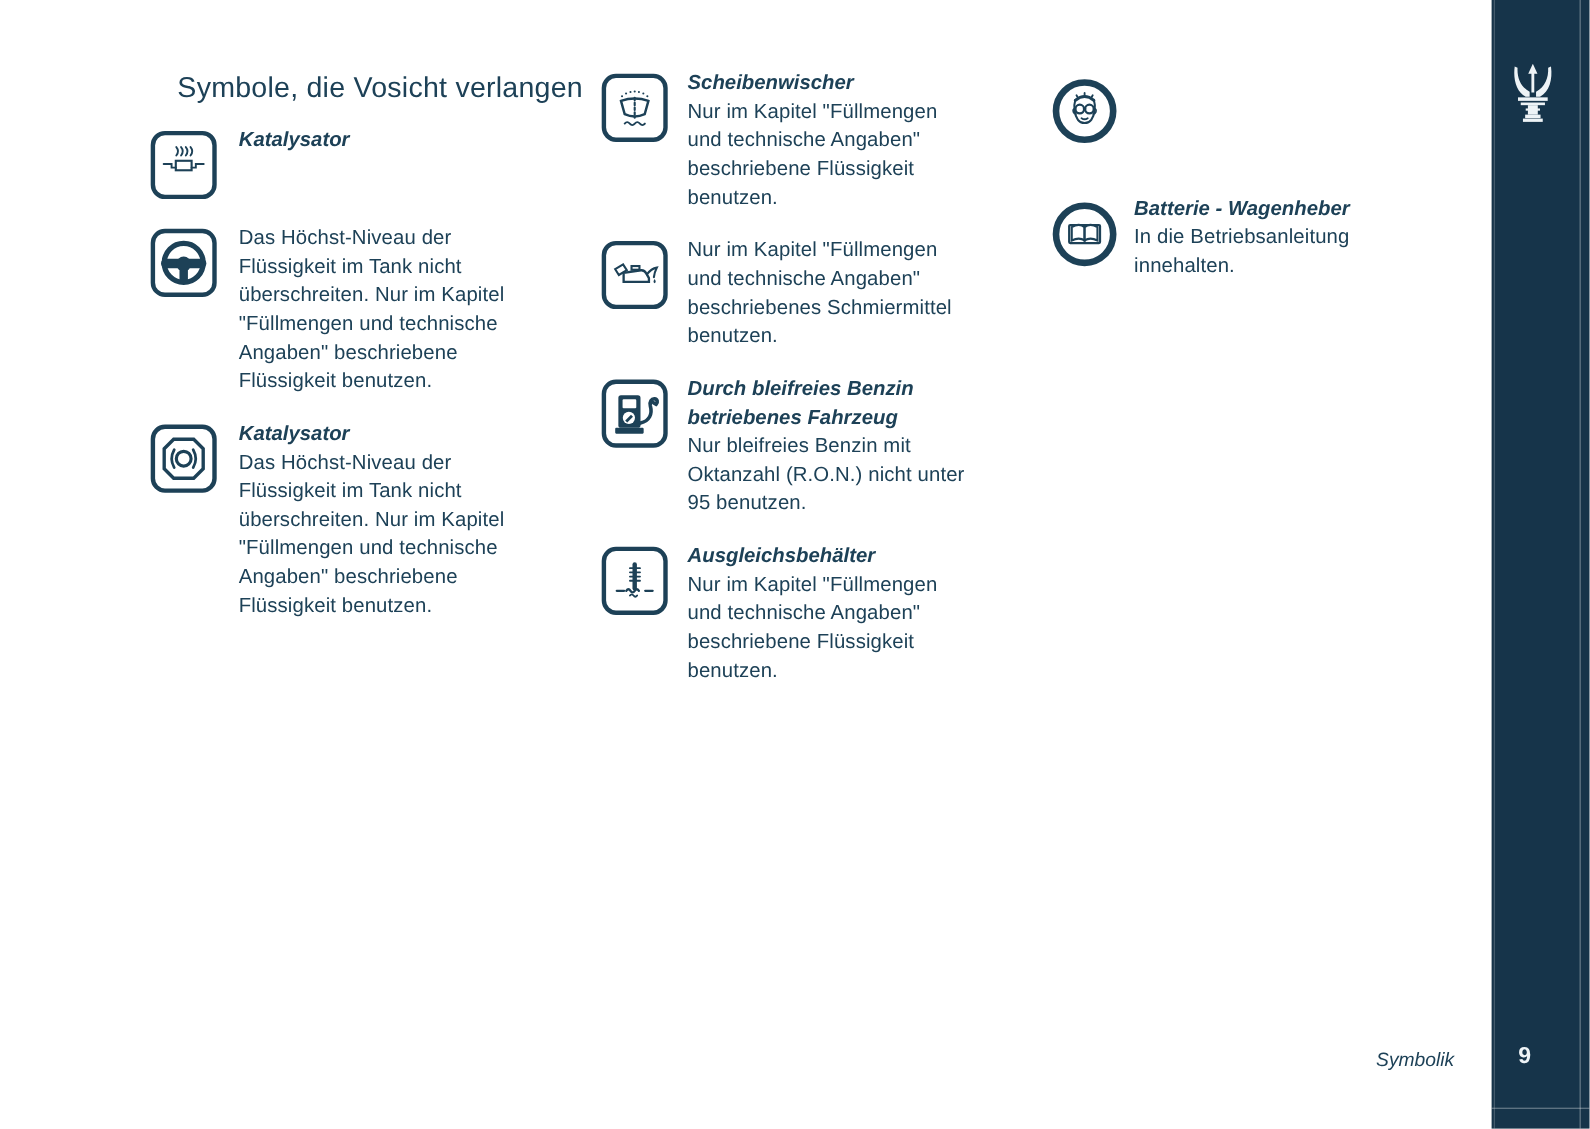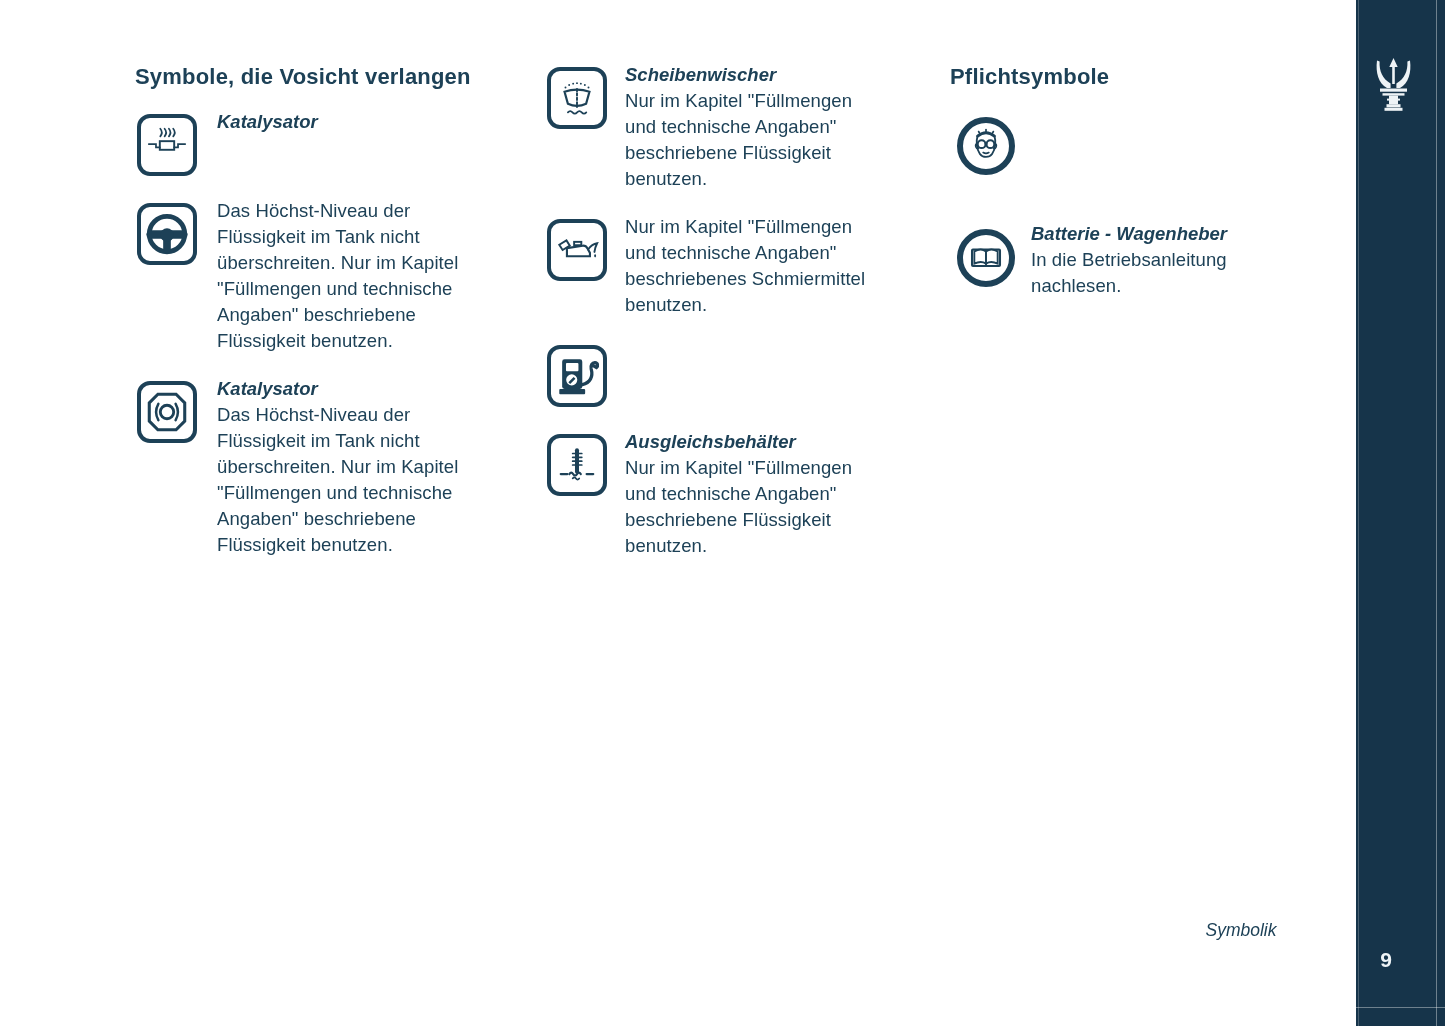--- a/index.html
+++ b/index.html
@@ -5,21 +5,21 @@
   html,body { margin:0; padding:0; }
   body {
     width:1445px; height:1026px; position:relative; overflow:hidden;
     background:#ffffff; color:#1d4157;
     font-family:"Liberation Sans", sans-serif;
   }
   .col { position:absolute; }
   .col1 { left:135px; top:64px; width:395px; }
   .col2 { left:547px; top:62px; width:395px; }
   .col3 { left:950px; top:64px; width:350px; }
-  h1 { font-size:22px; font-weight:bold; margin:0 0 19px 0; letter-spacing:0.2px; }
+  h1 { font-size:26px; font-weight:normal; margin:0 0 19px 0; letter-spacing:0.2px;text-align:right; }
   .entry { display:flex; margin-bottom:22px; }
   .col3 .entry.gap-lg { margin-bottom:46px; }
   .sq {
     width:60px; height:62px; border:4.5px solid currentColor; border-radius:13px;
     box-sizing:border-box; flex:none; margin-top:5px;
     display:flex; align-items:center; justify-content:center;
   }
   .col1 .sq { margin-left:2px; margin-right:20px; }
   .col2 .sq { margin-right:18px; }
   .circ {
@@ -33,21 +33,21 @@
   svg .s { stroke:currentColor; fill:none; stroke-linecap:round; }
   svg .f { fill:currentColor; stroke:none; }
   .sidebar { position:absolute; left:1356px; top:0; width:89px; height:1026px; background:#16344a; }
   .hair-v { position:absolute; top:0; bottom:0; width:1px; background:rgba(255,255,255,0.38); }
   .hair-v.left { left:2px; background:rgba(255,255,255,0.22); }
   .hair-v.right { left:80px; }
   .hair-h { position:absolute; left:0; right:0; top:1007px; height:1px; background:rgba(255,255,255,0.38); }
   .trident { position:absolute; left:15px; top:58px; }
   .pagenum { position:absolute; left:6px; top:948px; width:48px; text-align:center;
              color:#eef3f6; font-size:21px; font-weight:bold; }
-  .footer-label { position:absolute; left:1160px; top:920px; width:162px; text-align:center;
+  .footer-label { position:absolute; left:1160px; top:953px; width:162px; text-align:right;
                   font-size:17.5px; font-style:italic; color:#1d4157; }
 </style>
 </head>
 <body>
 
 <section class="col col1">
   <h1>Symbole, die Vosicht verlangen</h1>
 
   <div class="entry">
     <div class="sq">
@@ -153,20 +153,27 @@
     <div class="sq">
       <svg width="46" height="46" viewBox="0 0 48 48">
         <rect class="f" x="8.5" y="6.5" width="21" height="31" rx="2.5"></rect>
         <rect x="12.5" y="10.5" width="13" height="8.5" rx="1" fill="#ffffff"></rect>
         <circle cx="18.5" cy="28" r="5.8" fill="#ffffff"></circle>
         <path class="f" d="M15 30.5 l5.5 -5.5 l1.9 1.9 l-5.5 5.5 Z"></path>
         <rect class="f" x="5.5" y="37.5" width="27" height="5.5" rx="1"></rect>
         <path class="s" stroke-width="3.4" d="M29.5 33 C38 31 41 24.5 38.8 16.5 C38 12.8 39.8 9.8 42.8 10 C45.6 10.2 46.3 13.4 44.3 15.2 L41.8 13.6"></path>
       </svg>
     </div>
+    <div class="etext">
+      <div class="etitle">Durch bleifreies Benzin
+betriebenes Fahrzeug</div>
+      <div class="ebody">Nur bleifreies Benzin mit
+Oktanzahl (R.O.N.) nicht unter
+95 benutzen.</div>
+    </div>
   </div>
 
   <div class="entry">
     <div class="sq">
       <svg width="46" height="46" viewBox="0 0 48 48">
         <line class="s" stroke-width="4.2" x1="24" y1="8.5" x2="24" y2="31"></line>
         <line class="s" stroke-width="1.8" x1="19.5" y1="12" x2="29" y2="12"></line>
         <line class="s" stroke-width="1.8" x1="19.5" y1="16" x2="29" y2="16"></line>
         <line class="s" stroke-width="1.8" x1="19.5" y1="20" x2="29" y2="20"></line>
         <line class="s" stroke-width="1.8" x1="19.5" y1="24" x2="29" y2="24"></line>
@@ -180,21 +187,20 @@
       <div class="etitle">Ausgleichsbehälter</div>
       <div class="ebody">Nur im Kapitel "Füllmengen
 und technische Angaben"
 beschriebene Flüssigkeit
 benutzen.</div>
     </div>
   </div>
 </section>
 
 <section class="col col3">
-  <h1>Pflichtsymbole</h1>
 
   <div class="entry gap-lg">
     <div class="circ">
       <svg width="42" height="42" viewBox="0 0 45 45">
         <path class="s" stroke-width="3" d="M13.5 12 Q22.5 4.5 31.5 12"></path>
         <line class="s" stroke-width="1.8" x1="16" y1="9.5" x2="14.6" y2="7"></line>
         <line class="s" stroke-width="1.8" x1="22.5" y1="7.5" x2="22.5" y2="4.8"></line>
         <line class="s" stroke-width="1.8" x1="29" y1="9.5" x2="30.4" y2="7"></line>
         <path class="s" stroke-width="2" d="M13.5 11.5 C11.5 18 12.5 26 16 31 C19 35.2 26 35.2 29 31 C32.5 26 33.5 18 31.5 11.5"></path>
         <path class="s" stroke-width="1.6" d="M12.8 20 q-2.2 0.6 -1.2 3.5 q0.9 2.1 2.6 1.8"></path>
@@ -212,21 +218,21 @@
       <svg width="42" height="42" viewBox="0 0 45 45">
         <rect class="s" stroke-width="2.2" x="7.5" y="13.5" width="30" height="17.5" rx="1"></rect>
         <path stroke="currentColor" stroke-width="2" fill="#ffffff" d="M10 15.5 C14.5 12.8 19.2 12.8 22.5 15.5 V28.5 C19.2 26.3 14.5 26.3 10 28.5 Z"></path>
         <path stroke="currentColor" stroke-width="2" fill="#ffffff" d="M35 15.5 C30.5 12.8 25.8 12.8 22.5 15.5 V28.5 C25.8 26.3 30.5 26.3 35 28.5 Z"></path>
         <line class="s" stroke-width="1.6" x1="22.5" y1="15.5" x2="22.5" y2="28.5"></line>
       </svg>
     </div>
     <div class="etext">
       <div class="etitle">Batterie - Wagenheber</div>
       <div class="ebody">In die Betriebsanleitung
-nachlesen.</div>
+innehalten.</div>
     </div>
   </div>
 </section>
 
 <div class="footer-label">Symbolik</div>
 
 <aside class="sidebar">
   <div class="hair-v left"></div>
   <div class="hair-v right"></div>
   <div class="hair-h"></div>

